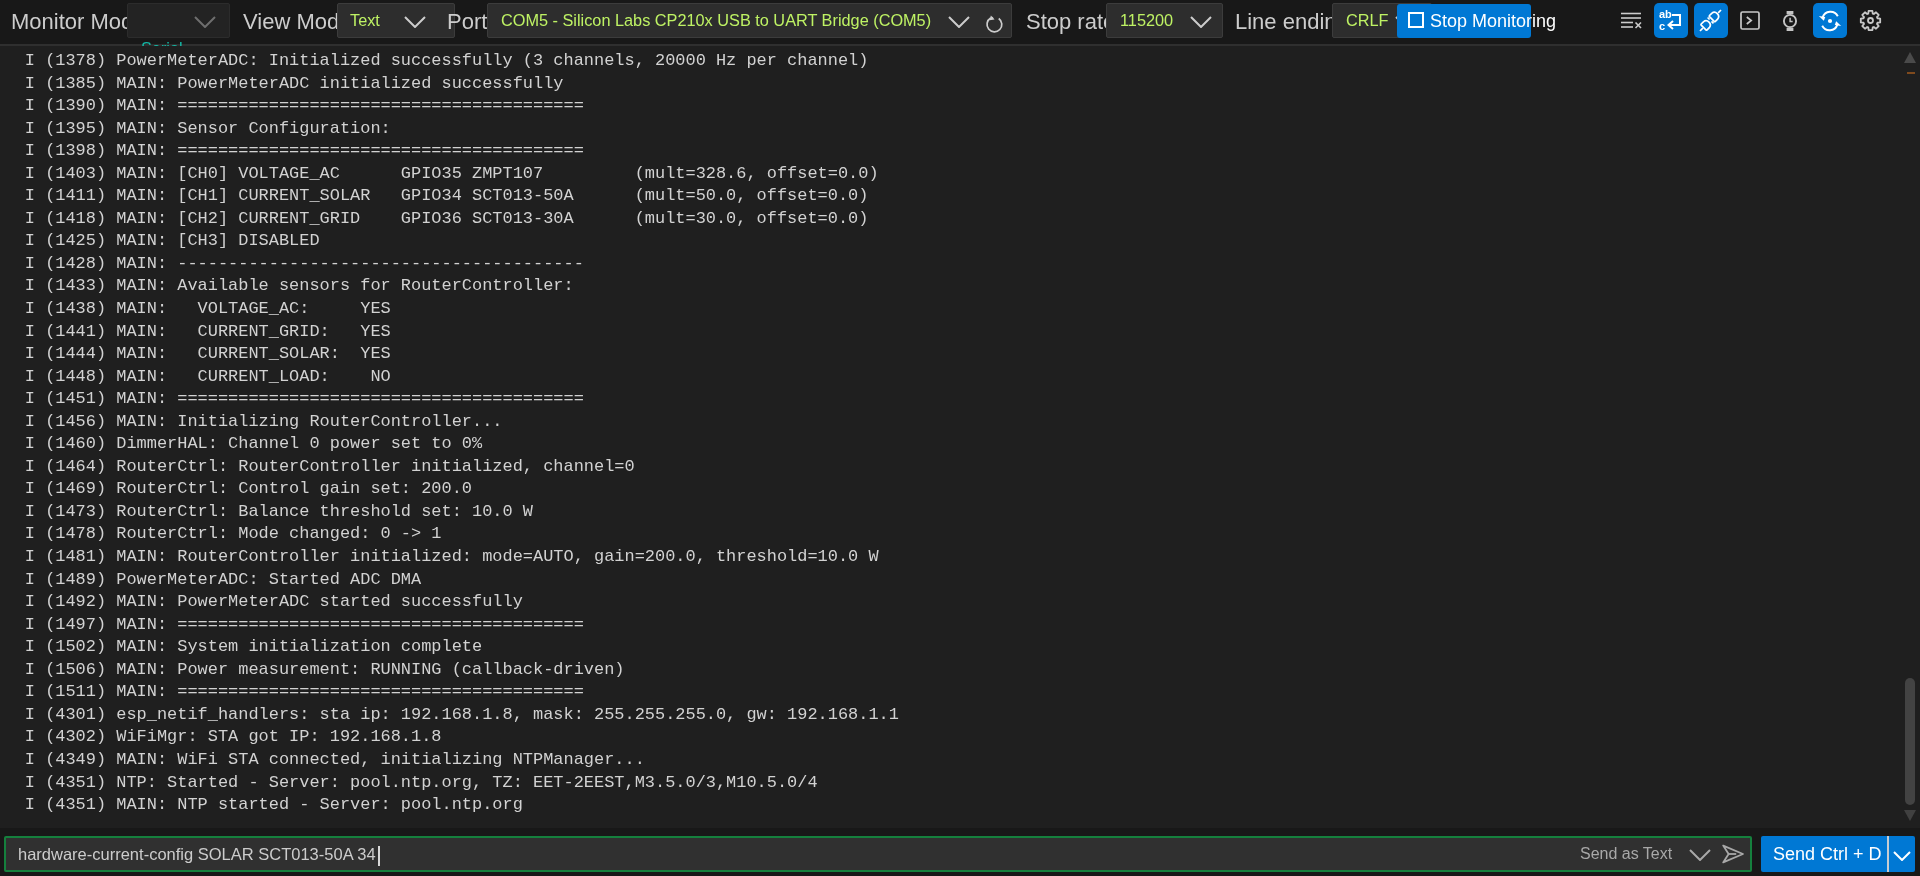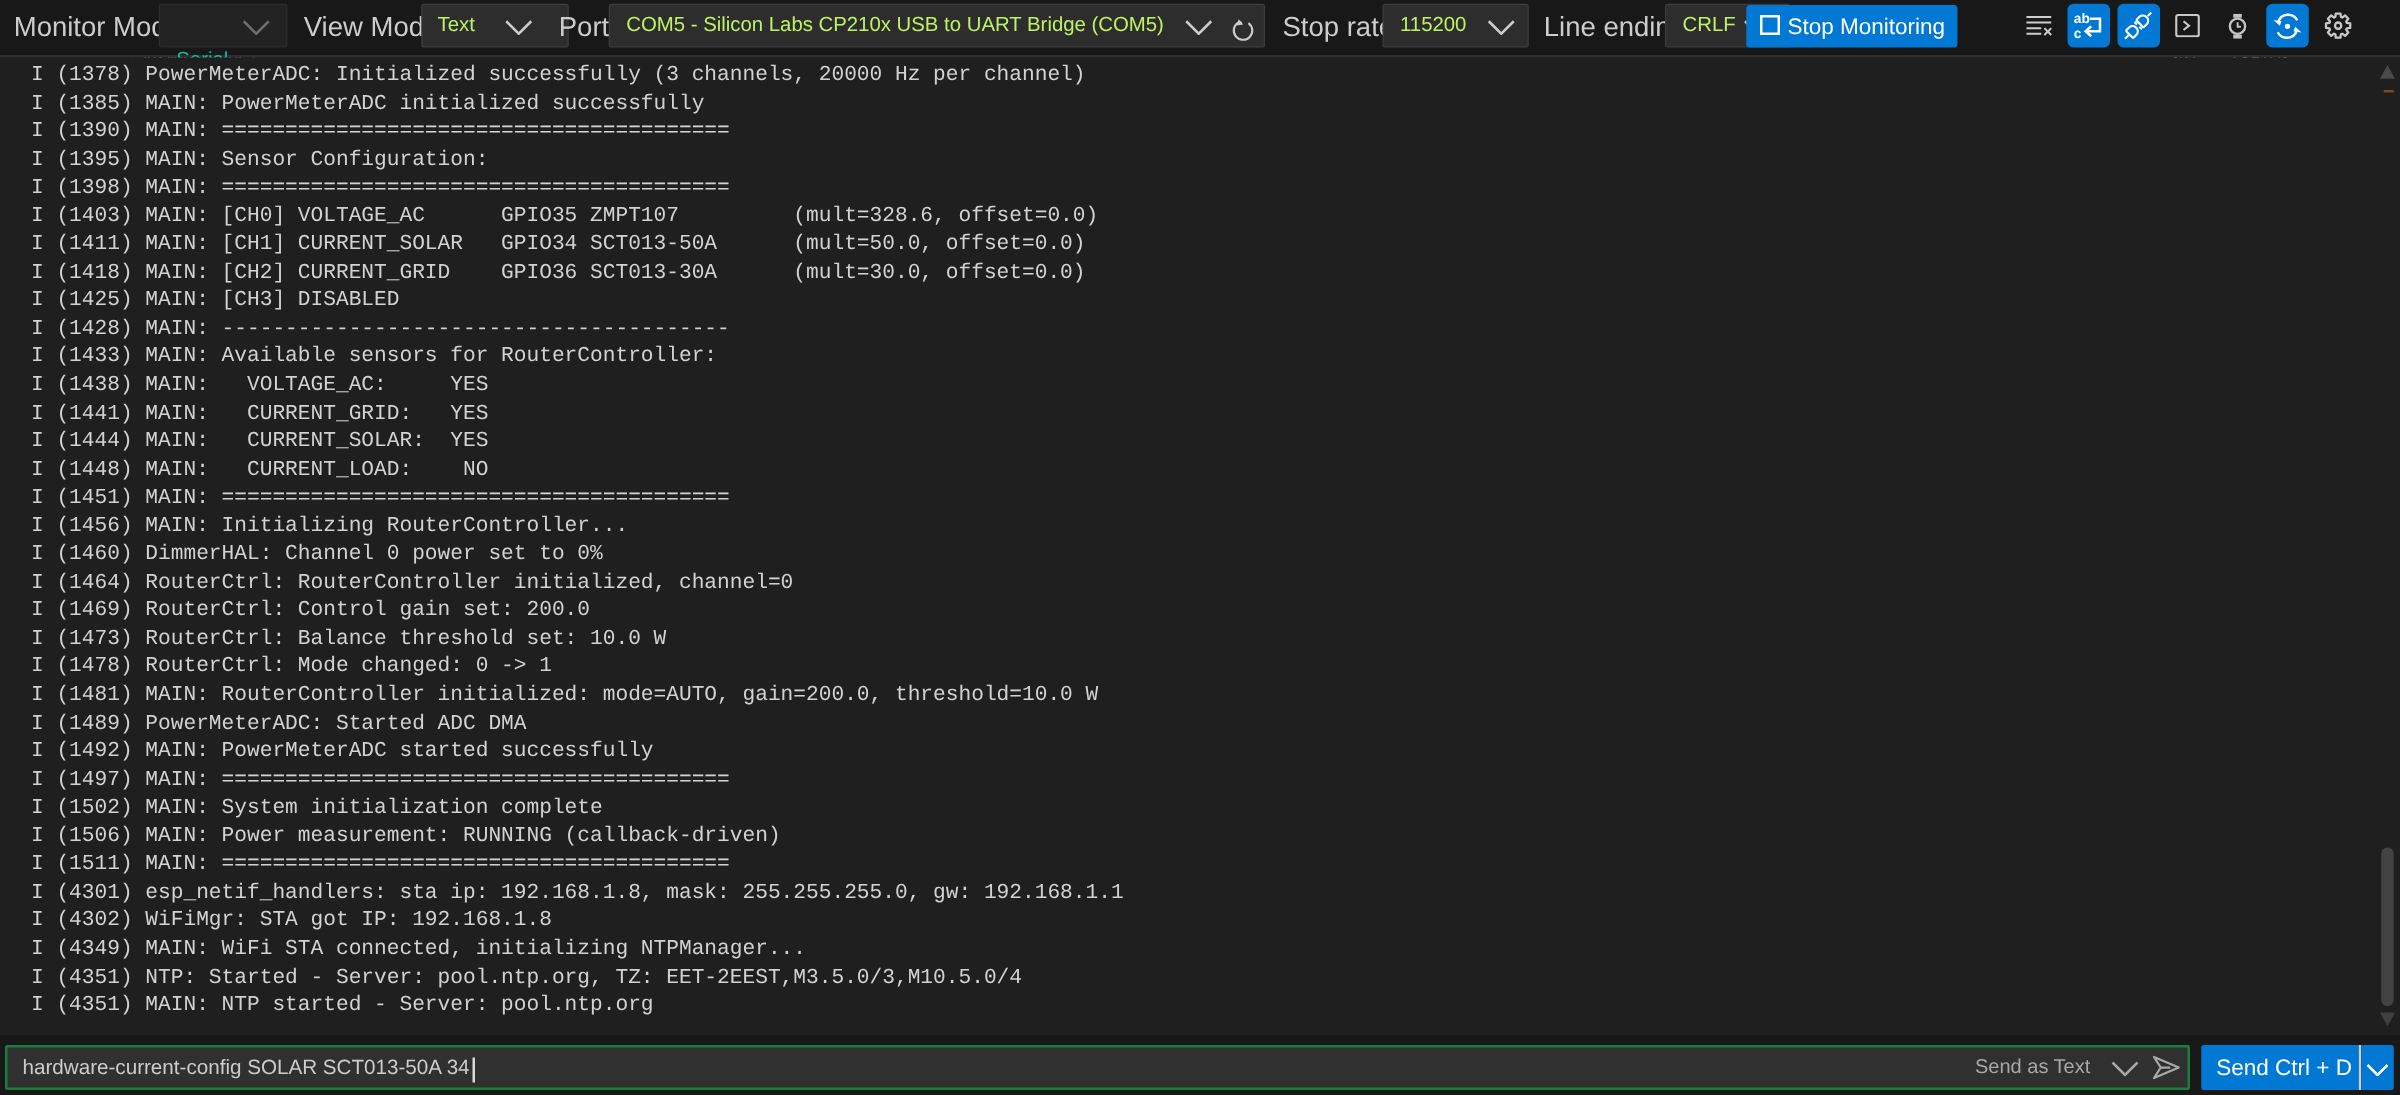--- a/index.html
+++ b/index.html
@@ -9,21 +9,21 @@
   
   #toolbar{left:0;top:0;width:1920px;height:44px;background:#181818;}
   #sep{left:0;top:44px;width:1920px;height:2px;background:#2f2f2f;}
   .lbl{color:#cccccc;font-size:22px;line-height:35px;top:4px;white-space:nowrap;}
   .dd{top:3px;height:35px;background:#2d2d2d;border:1px solid #3c3c3c;border-radius:2px;box-sizing:border-box;}
   .dd .txt{position:absolute;color:#bef264;font-size:16.3px;line-height:33px;white-space:nowrap;}
   .dd.dis{background:#232323;border-color:#2c2c2c;}
   .dd.dis .txt{color:#14b8a6;margin-top:28px;}
   .chev{position:absolute;width:22px;height:12px;}
   
-  #stopbtn{left:1397px;top:4px;width:169px;height:34px;background:#0078d4;border-radius:3px;}
+  #stopbtn{left:1397px;top:4px;width:134px;height:34px;background:#0078d4;border-radius:3px;}
   #stopbtn .txt{position:absolute;left:33px;top:0;color:#ffffff;font-size:18px;line-height:34px;white-space:nowrap;}
   #stopsq{position:absolute;left:11px;top:8px;width:12px;height:12px;border:2.5px solid #ffffff;}
   .togbtn{top:3px;width:34px;height:35px;background:#0078d4;border-radius:5px;}
   
   #term{left:0;top:46px;width:1920px;height:782px;background:#1f1f1f;}
   #term pre{margin:2px;padding:2px 0 0 22.8px;font-family:"Liberation Mono",monospace;font-size:16.95px;line-height:22.55px;color:#d2d2d2;}
   
   #sb-up{left:1904px;top:52px;width:0;height:0;border-left:6px solid transparent;border-right:6px solid transparent;border-bottom:11px solid #4a4a4a;}
   #sb-mark{left:1907px;top:72px;width:8px;height:2px;background:#7f4a1d;}
   #sb-thumb{left:1905px;top:678px;width:10px;height:127px;background:#434343;border-radius:5px;}

